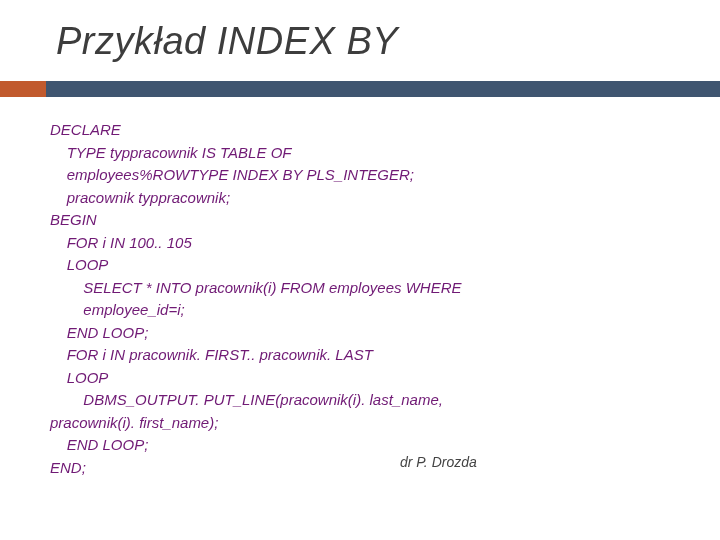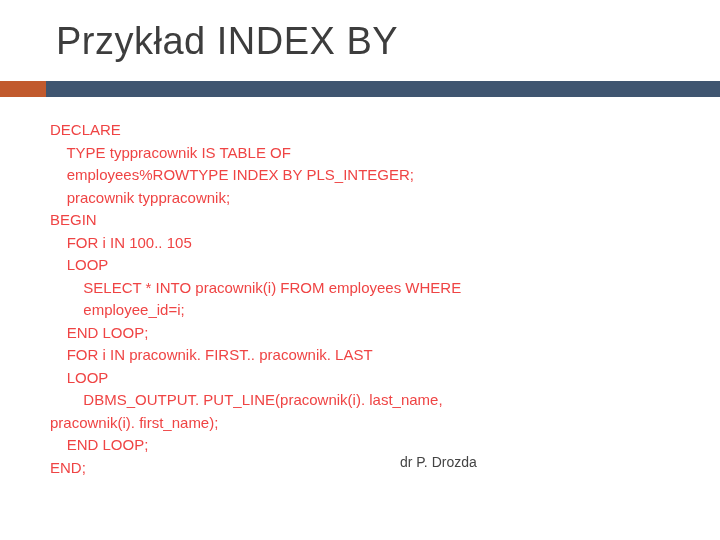--- a/index.html
+++ b/index.html
@@ -9,20 +9,21 @@
     height: 540px;
     background: #ffffff;
     font-family: Arial, Helvetica, sans-serif;
     overflow: hidden;
   }
   .slide {
     position: relative;
     width: 720px;
     height: 511px;
     box-sizing: border-box;
+    font-style: italic;
   }
   .title-wrap {
     padding: 20px 0 0 56px;
   }
   .title {
     font-size: 38px;
     color: #3d3d3d;
     font-weight: 400;
     letter-spacing: 0.5px;
   }
@@ -45,21 +46,21 @@
     left: 46px;
     right: 0;
     top: 0;
     height: 16px;
     background: #3f5570;
   }
   .body {
     padding: 22px 60px 0 50px;
     font-family: Arial, Helvetica, sans-serif;
     font-size: 15px;
-    color: #ef4444;
+    color: #701a75;
     line-height: 1.5;
     white-space: pre;
   }
   .author {
     position: absolute;
     bottom: 41px;
     left: 400px;
     font-size: 14px;
     color: #444;
   }

